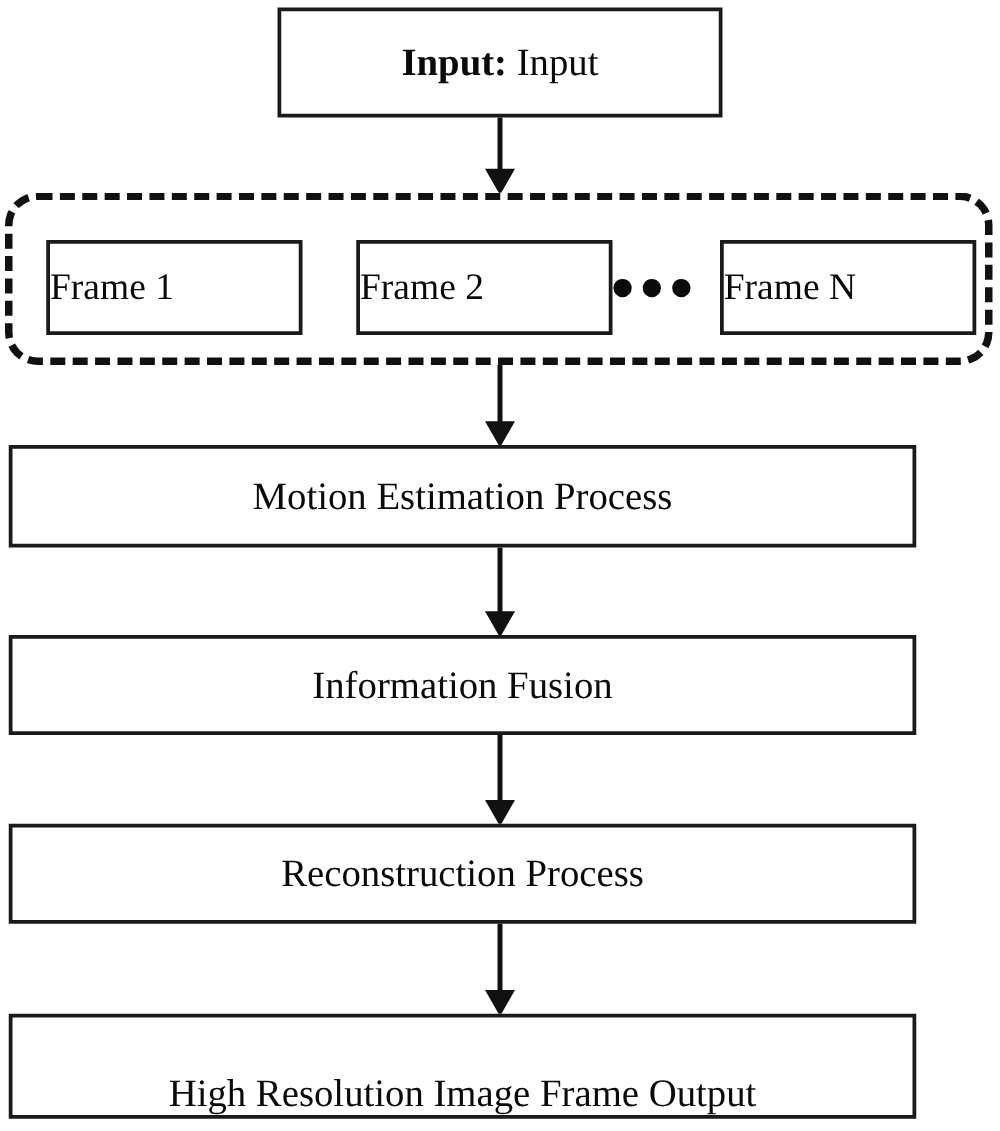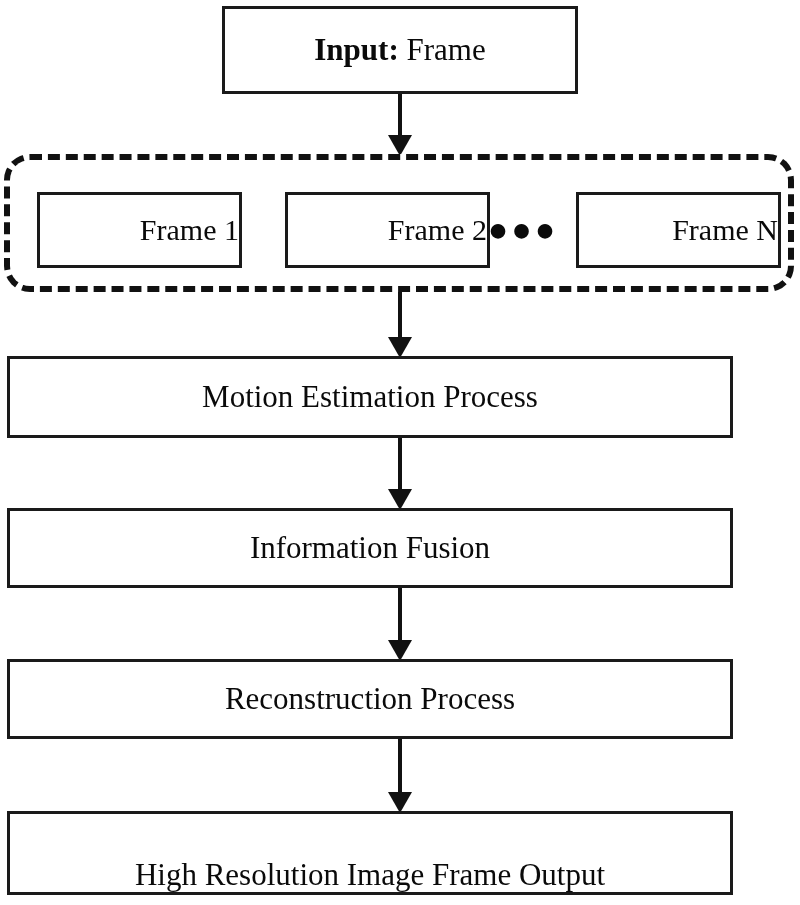--- a/index.html
+++ b/index.html
@@ -59,25 +59,24 @@
     border-radius: 26px;
   }
 
   .frame-box {
     position: absolute;
     box-sizing: border-box;
     background: #ffffff;
     border: 3px solid #1a1a1a;
     display: flex;
     align-items: center;
-    justify-content: flex-end;
+    justify-content: flex-start;
     font-size: 30px;
     top: 32px;
     height: 76px;
-    padding-left: 39px;
   }
   #frame-box-0 { left: 27px;  width: 205px; }
   #frame-box-1 { left: 259px; width: 205px; margin-left: 16px; }
   #frame-box-2 { left: 566px; width: 205px; }
 
   #frames-ellipsis {
     position: absolute;
     left: 480px;
     top: 32px;
     width: 66px;
@@ -135,21 +134,21 @@
   #arrow-3 .shaft { height: 54px; }
   #arrow-4 { top: 739px; height: 74px; }
   #arrow-4 .shaft { height: 55px; }
 </style>
 </head>
 <body>
 
 <div id="canvas">
 
   <div class="box" id="input-box">
-    <span class="label"><span class="strong">Input:</span><span> Frame</span></span>
+    <span class="label"><span class="strong">Input:</span><span> Input</span></span>
   </div>
 
   <div class="arrow" id="arrow-0">
     <div class="shaft"></div>
     <div class="head"></div>
   </div>
 
   <div id="frames-group">
     <div class="frame-box" id="frame-box-0">
       <span class="label">Frame 1</span>

